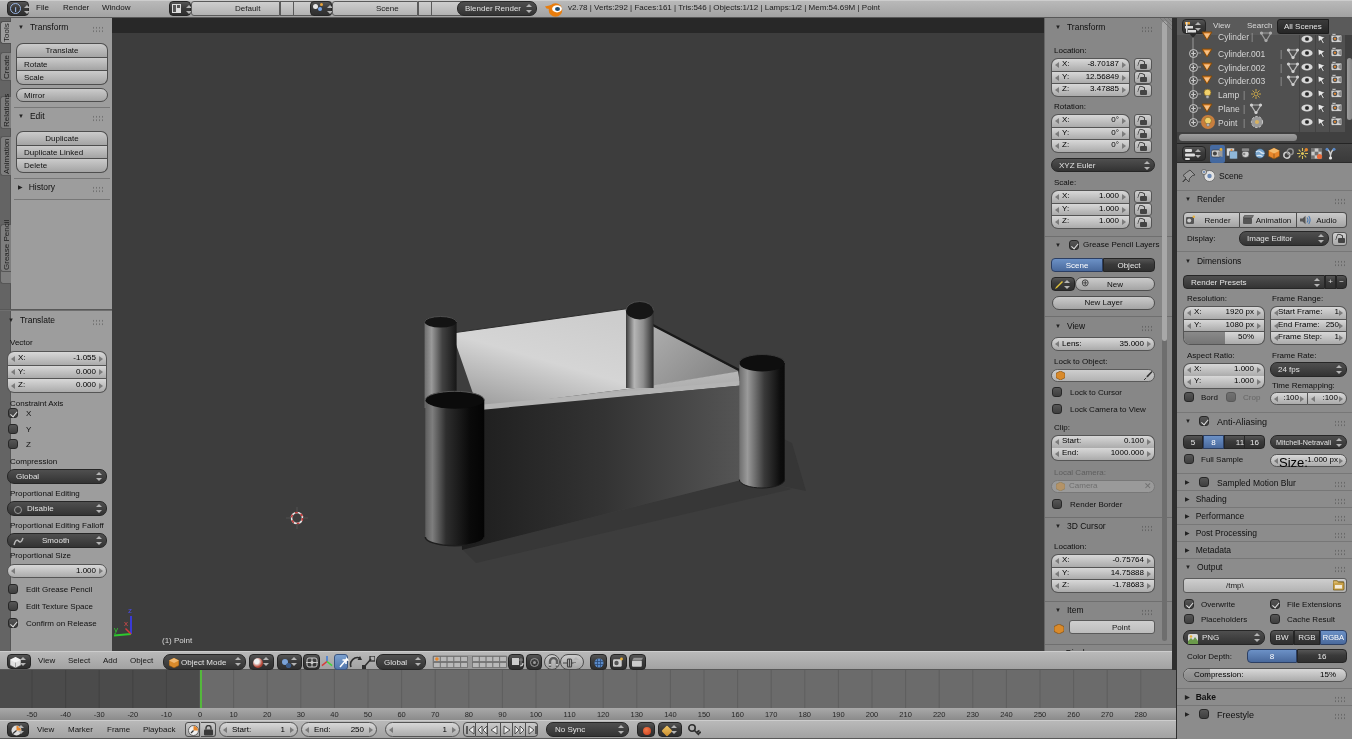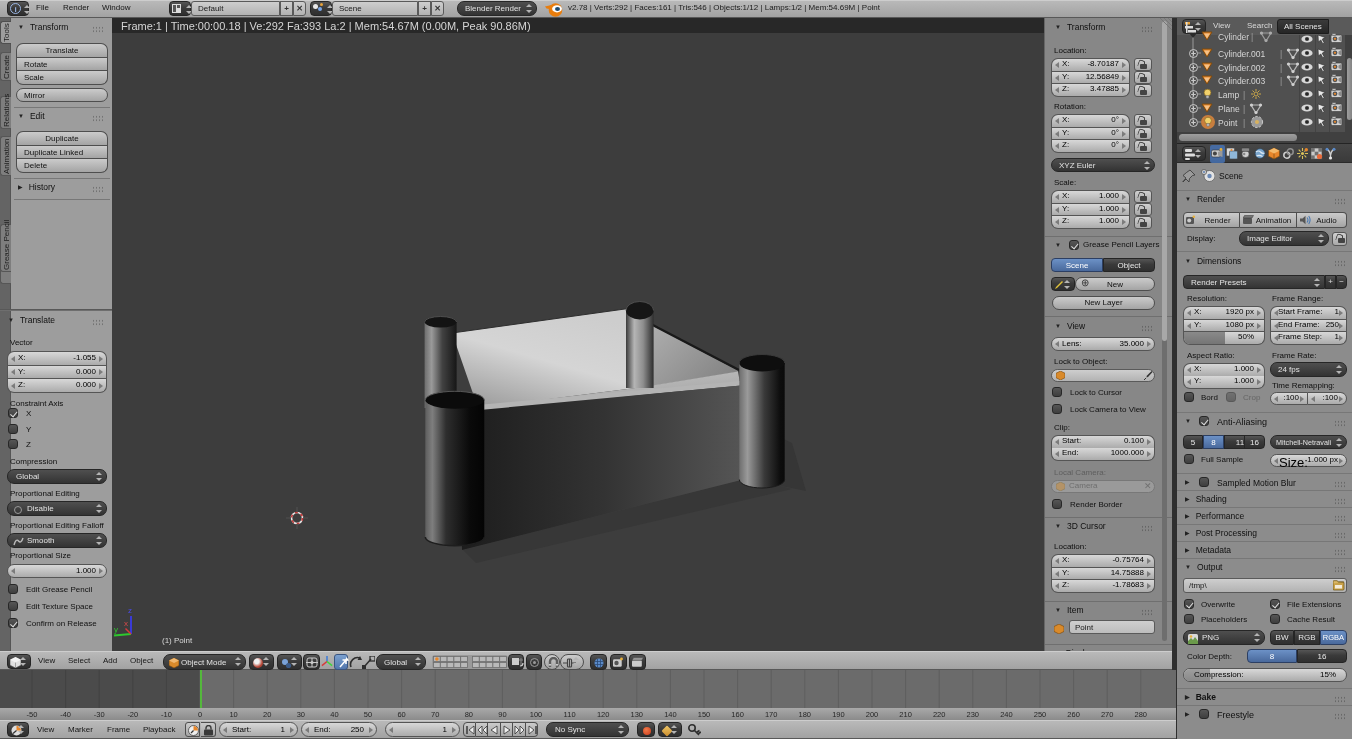--- a/index.html
+++ b/index.html
@@ -4,21 +4,21 @@
 html,body{width:1352px;height:739px;overflow:hidden;background:#8f8f8f;
  font-family:"Liberation Sans",sans-serif;-webkit-font-smoothing:antialiased;}
 .abs{position:absolute;}
 #stage{position:relative;width:1352px;height:739px;}
 
 .hdr{background:linear-gradient(#b9b9b9,#a2a2a2);border-top:1px solid #cdcdcd;border-bottom:1px solid #585858;}
 .menu{color:#161616;font-size:8px;}
 .darkbtn{background:linear-gradient(#555 0%,#3a3a3a 45%,#2f2f2f 100%);border:1px solid #252525;border-radius:4px;color:#e8e8e8;}
 .dsel{background:linear-gradient(#4f4f4f,#333);border:1px solid #262626;border-radius:7px;color:#e2e2e2;font-size:8px;}
 .pill{background:linear-gradient(#d8d8d8,#ababab);border:1px solid #555;border-radius:8px;color:#000;font-size:8px;}
-.lfield{background:linear-gradient(#cecece,#b2b2b2);border:1px solid #5a5a5a;border-radius:4px;color:#1a1a1a;font-size:8px;}
+.lfield{background:linear-gradient(#cecece,#b2b2b2);border:1px solid #5a5a5a;border-radius:4px;color:#1a1a1a;font-size:8px;padding-left:37px;}
 .btn{background:linear-gradient(#cbcbcb,#a4a4a4);border:1px solid #4e4e4e;border-radius:8px;color:#111;font-size:8px;text-align:center;}
 .tbtn{text-align:left;padding-left:7px;}
 .updn{position:absolute;right:4px;top:50%;width:7px;height:10px;margin-top:-5px;}
 .updn:before{content:"";position:absolute;left:0.5px;top:0.5px;border-left:3px solid transparent;border-right:3px solid transparent;border-bottom:3.5px solid #b4b4b4;}
 .updn:after{content:"";position:absolute;left:0.5px;bottom:0.5px;border-left:3px solid transparent;border-right:3px solid transparent;border-top:3.5px solid #b4b4b4;}
 .cb{position:absolute;width:10px;height:10px;background:linear-gradient(#565656,#3e3e3e);border:1px solid #272727;border-radius:3px;}
 .cb.on:before{content:"";position:absolute;left:2.5px;top:0.5px;width:3px;height:5.5px;border:solid #e0e0e0;border-width:0 1.6px 1.6px 0;transform:rotate(40deg);}
 .lock{position:absolute;width:18px;height:13px;background:linear-gradient(#d0d0d0,#a8a8a8);border:1px solid #555;border-radius:3px;}
 .lock:before{content:"";position:absolute;left:5px;top:5px;width:7px;height:5px;background:#444;border-radius:1px;}
 .lock:after{content:"";position:absolute;left:3px;top:1px;width:5px;height:6px;border:1.3px solid #444;border-bottom:none;border-radius:3px 3px 0 0;transform:rotate(18deg);}
@@ -68,21 +68,20 @@
     <circle cx="10.5" cy="8" r="6.8" fill="#e87d0d"></circle>
     <path d="M0 4.5 L10 2.2 L8.5 7.8 L1.5 6.5 Z" fill="#e87d0d"></path>
     <ellipse cx="12" cy="6.8" rx="4.9" ry="3.6" fill="#fff"></ellipse>
     <ellipse cx="12.5" cy="7" rx="2.5" ry="2.1" fill="#1e4a6e"></ellipse>
   </svg>
   <div class="abs menu" style="left:568px;top:3px;color:#1c1c1c;">v2.78 | Verts:292 | Faces:161 | Tris:546 | Objects:1/12 | Lamps:1/2 | Mem:54.69M | Point</div>
 </div>
 
 <div id="vp" class="abs" style="left:0;top:18px;width:1176px;height:652px;background:#3d3d3d;">
   <div class="abs" style="left:112px;top:0;width:932px;height:15px;background:#282828;"></div>
-  <div class="abs" style="left:121px;top:1.5px;font-size:11px;color:#d5d5d5;">Frame:1 | Time:00:00.18 | Ve:292 Fa:393 La:2 | Mem:54.67M (0.00M, Peak 90.86M)</div>
   <div id="scene3d" class="abs" style="left:112px;top:15px;width:932px;height:618px;">
   <svg width="932" height="618" viewBox="0 0 932 618">
     <defs>
       <linearGradient id="wallL" x1="0.05" y1="1" x2="0.6" y2="0">
         <stop offset="0" stop-color="#969696"></stop>
               <stop offset="0.55" stop-color="#d5d5d5"></stop>
               <stop offset="1" stop-color="#cdcdcd"></stop>
       </linearGradient>
       <linearGradient id="wallR" x1="0" y1="0" x2="1" y2="0.7">
         <stop offset="0" stop-color="#b2b2b2"></stop>
@@ -233,21 +232,21 @@
         <div class="cblab" style="left:26px;top:407px;">Y</div>
     <div class="cb" style="left:8px;top:421px;"></div>
         <div class="cblab" style="left:26px;top:422px;">Z</div>
     <div class="lab" style="left:10px;top:439px;">Compression</div>
     <div class="abs dsel" style="left:7px;top:451px;width:100px;height:15px;"><span style="margin-left:8px;line-height:14px;display:inline-block;">Global</span><span class="updn"></span></div>
     <div class="lab" style="left:10px;top:471px;">Proportional Editing</div>
     <div class="abs dsel" style="left:7px;top:483px;width:100px;height:15px;"><span style="position:absolute;left:6px;top:3.5px;width:8px;height:8px;border-radius:50%;border:1.5px solid #999;"></span><span style="margin-left:19px;line-height:14px;display:inline-block;">Disable</span><span class="updn"></span></div>
     <div class="lab" style="left:10px;top:503px;">Proportional Editing Falloff</div>
     <div class="abs dsel" style="left:7px;top:515px;width:100px;height:15px;"><svg style="position:absolute;left:5px;top:3px;" width="11" height="9" viewBox="0 0 11 9">
             <path d="M1 8 Q3 1 5.5 4 Q8 7 10 1" stroke="#bbb" fill="none" stroke-width="1.4"></path>
-          </svg><span style="margin-left:19px;line-height:14px;display:inline-block;">Smooth</span><span class="updn"></span></div>
+          </svg><span style="margin-left:34px;line-height:14px;display:inline-block;">Smooth</span><span class="updn"></span></div>
     <div class="lab" style="left:10px;top:533px;">Proportional Size</div>
     <div class="abs pill num arrL arrR" style="left:7px;top:546px;width:100px;height:14px;">
           <span class="r" style="top:1px;">1.000</span>
         </div>
     <div class="cb" style="left:8px;top:566px;"></div>
         <div class="cblab" style="left:26px;top:567px;">Edit Grease Pencil</div>
     <div class="cb" style="left:8px;top:583px;"></div>
         <div class="cblab" style="left:26px;top:584px;">Edit Texture Space</div>
     <div class="cb on" style="left:8px;top:600px;"></div>
         <div class="cblab" style="left:26px;top:601px;">Confirm on Release</div>

